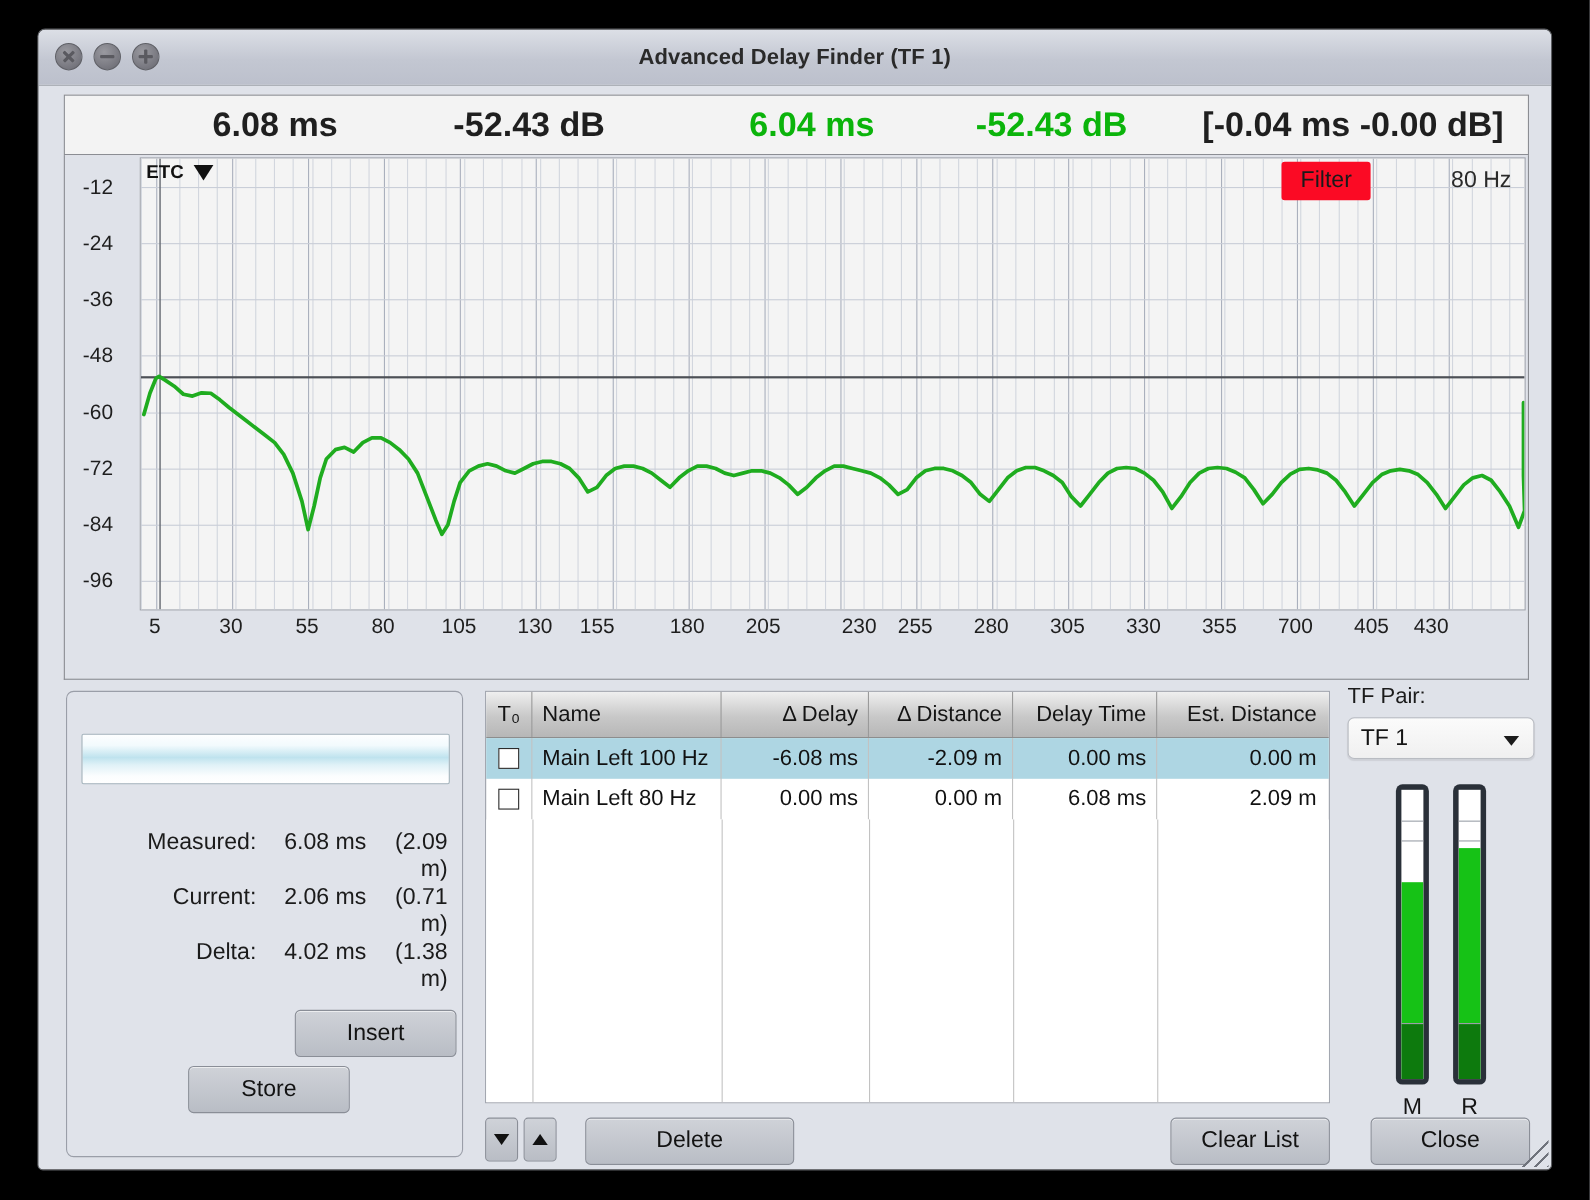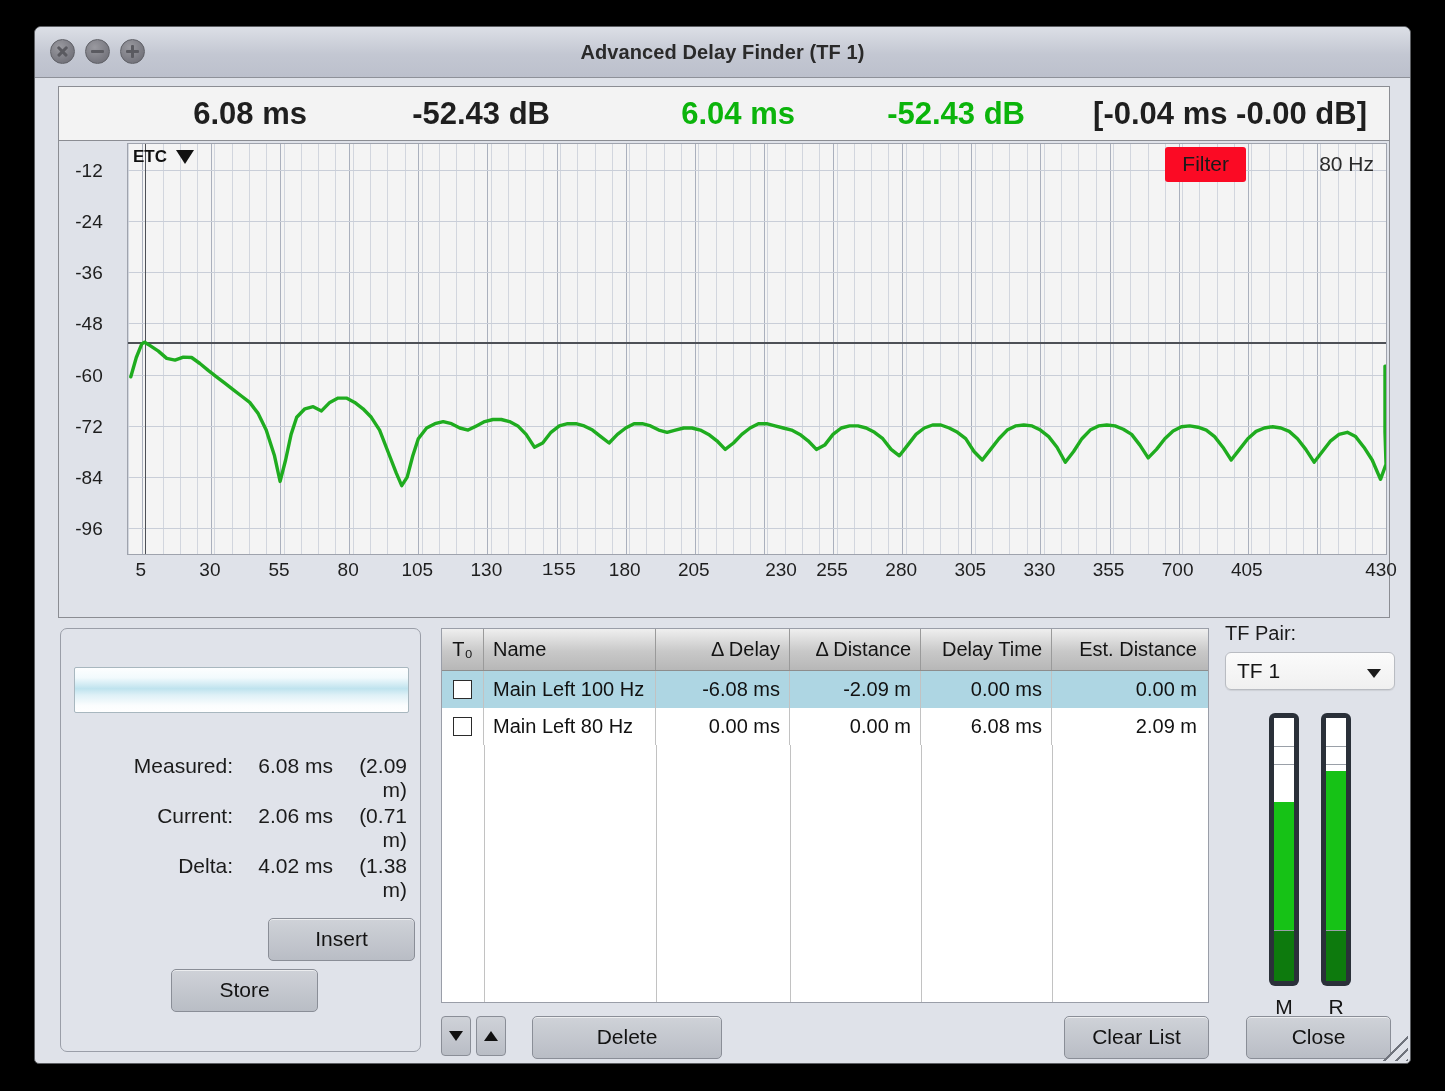--- a/index.html
+++ b/index.html
@@ -451,32 +451,32 @@
       </svg>
     </div>
 
     <div id="xlabels">
         <div class="xlab" style="left: 13.8px;">5</div>
         <div class="xlab" style="left: 82.9px;">30</div>
         <div class="xlab" style="left: 152.1px;">55</div>
         <div class="xlab" style="left: 221.2px;">80</div>
         <div class="xlab" style="left: 290.3px;">105</div>
         <div class="xlab" style="left: 359.4px;">130</div>
-        <div class="xlab" style="left: 432px; font-family: Liberation Mono, monospace;">155</div>
+        <div class="xlab" style="left: 416px;">155</div>
         <div class="xlab" style="left: 497.7px;">180</div>
         <div class="xlab" style="left: 566.8px;">205</div>
         <div class="xlab" style="left: 654px;">230</div>
         <div class="xlab" style="left: 705px;">255</div>
         <div class="xlab" style="left: 774.2px;">280</div>
         <div class="xlab" style="left: 843.3px;">305</div>
         <div class="xlab" style="left: 912.4px;">330</div>
         <div class="xlab" style="left: 981.5px;">355</div>
         <div class="xlab" style="left: 1050.6px;">700</div>
         <div class="xlab" style="left: 1119.8px;">405</div>
-        <div class="xlab" style="left: 1254px;">430</div>
+        <div class="xlab" style="left: 1174px;">430</div>
       </div>
   </div>
 
   <div id="measpanel">
     <div id="gradbar"></div>
     <div id="mrows">
         <div class="mrow" style="top: 125px;">
           <span class="lbl">Measured:</span>
           <span class="val">6.08 ms</span>
           <span class="par">(2.09 m)</span>

